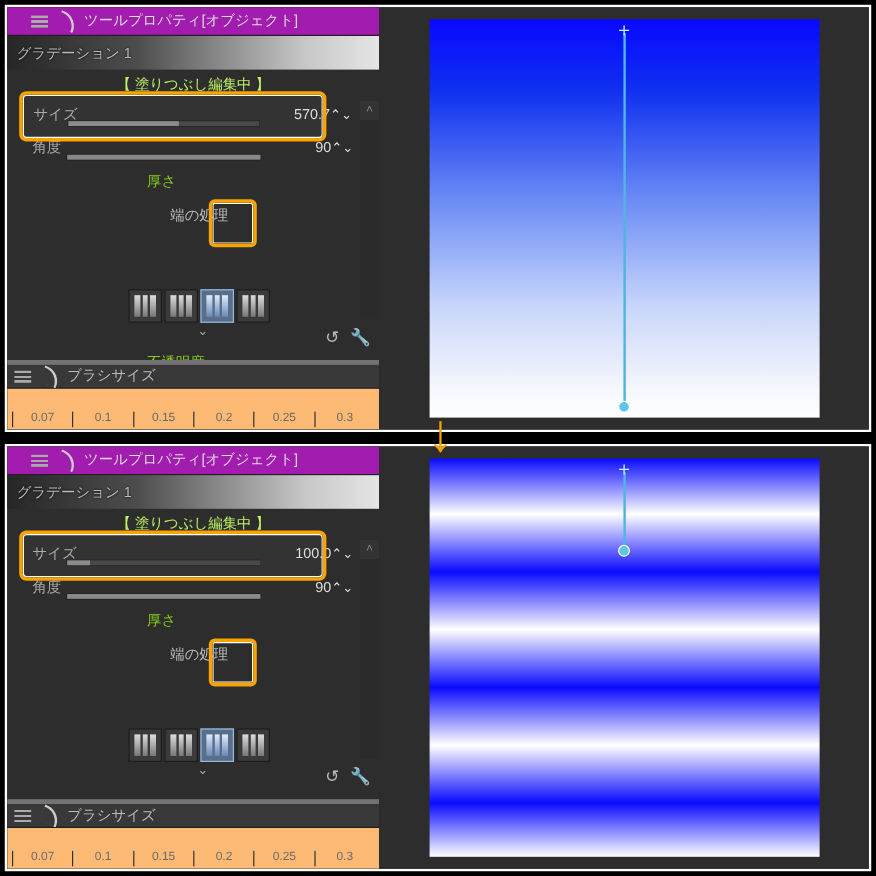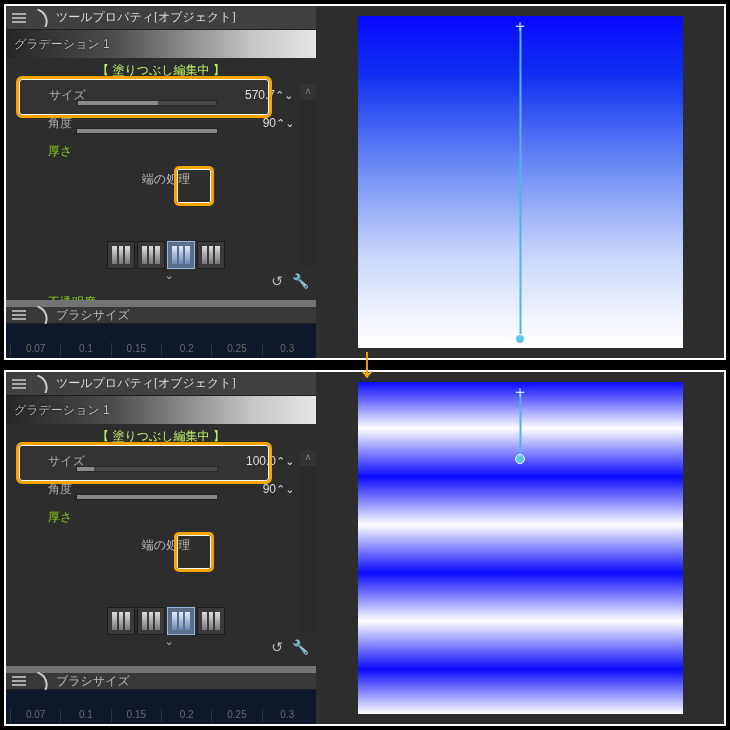--- a/index.html
+++ b/index.html
@@ -35,26 +35,25 @@
     line-height: 1;
   }
   .sidebar {
     width: 310px;
     background: #2d2d2d;
     position: relative;
     overflow: hidden;
   }
   .titlebar {
     height: 24px;
-    background: #404040;
+    background: #a21caf;
     display: flex;
     align-items: center;
     border-bottom: 1px solid #1e1e1e;
-    padding-left: 6px;
-    font-family: Liberation Serif, serif;
+    padding-left: 20px;
   }
   .hamburger-lines {
     width: 14px; height: 10px;
     display: inline-block;
     background: linear-gradient(#aaa 2px, transparent 2px 4px, #aaa 4px 6px, transparent 6px 8px, #aaa 8px 10px);
     margin-right: 6px;
   }
   .brush-swoosh {
     width: 20px; height: 14px;
     display: inline-block;
@@ -94,21 +93,22 @@
     top: 0;
   }
   .prop-block {
     padding: 2px 14px 2px 14px;
     position: relative;
   }
   .prop-row {
     display: flex;
     align-items: center;
     height: 28px;
-    padding: 4px 12px 4px 28px;
+    padding: 4px 12px 4px 7px;
+    justify-content: center;
   }
   .prop-label { flex: 0 0 72px; color: #aaa; }
   .prop-label.dim { color: #84cc16; }
   .slider-track {
     flex: 1;
     height: 6px;
     background: #444;
     border: 1px solid #222;
     position: relative;
     margin-right: 6px;
@@ -208,28 +208,28 @@
   }
 
   .brush-size-bar {
     position: absolute;
     left: 0; right: 0; bottom: 34px;
     height: 24px;
     background: #383838;
     display: flex;
     align-items: center;
     padding-left: 6px;
-    border-top: 7px solid #737373;
+    border-top: 4px solid #737373;
     border-bottom: 1px solid #1e1e1e;
   }
   .ticks {
     position: absolute;
     left: 0; right: 0; bottom: 0;
     height: 34px;
-    background: #0f172a;
+    background: #fdba74;
     display: flex;
     align-items: flex-end;
     justify-content: space-around;
     padding: 0 4px 2px;
     color: #6a6a6a;
     font-size: 10px;
   }
   .ticks div {
     text-align: center;
     flex: 1;

